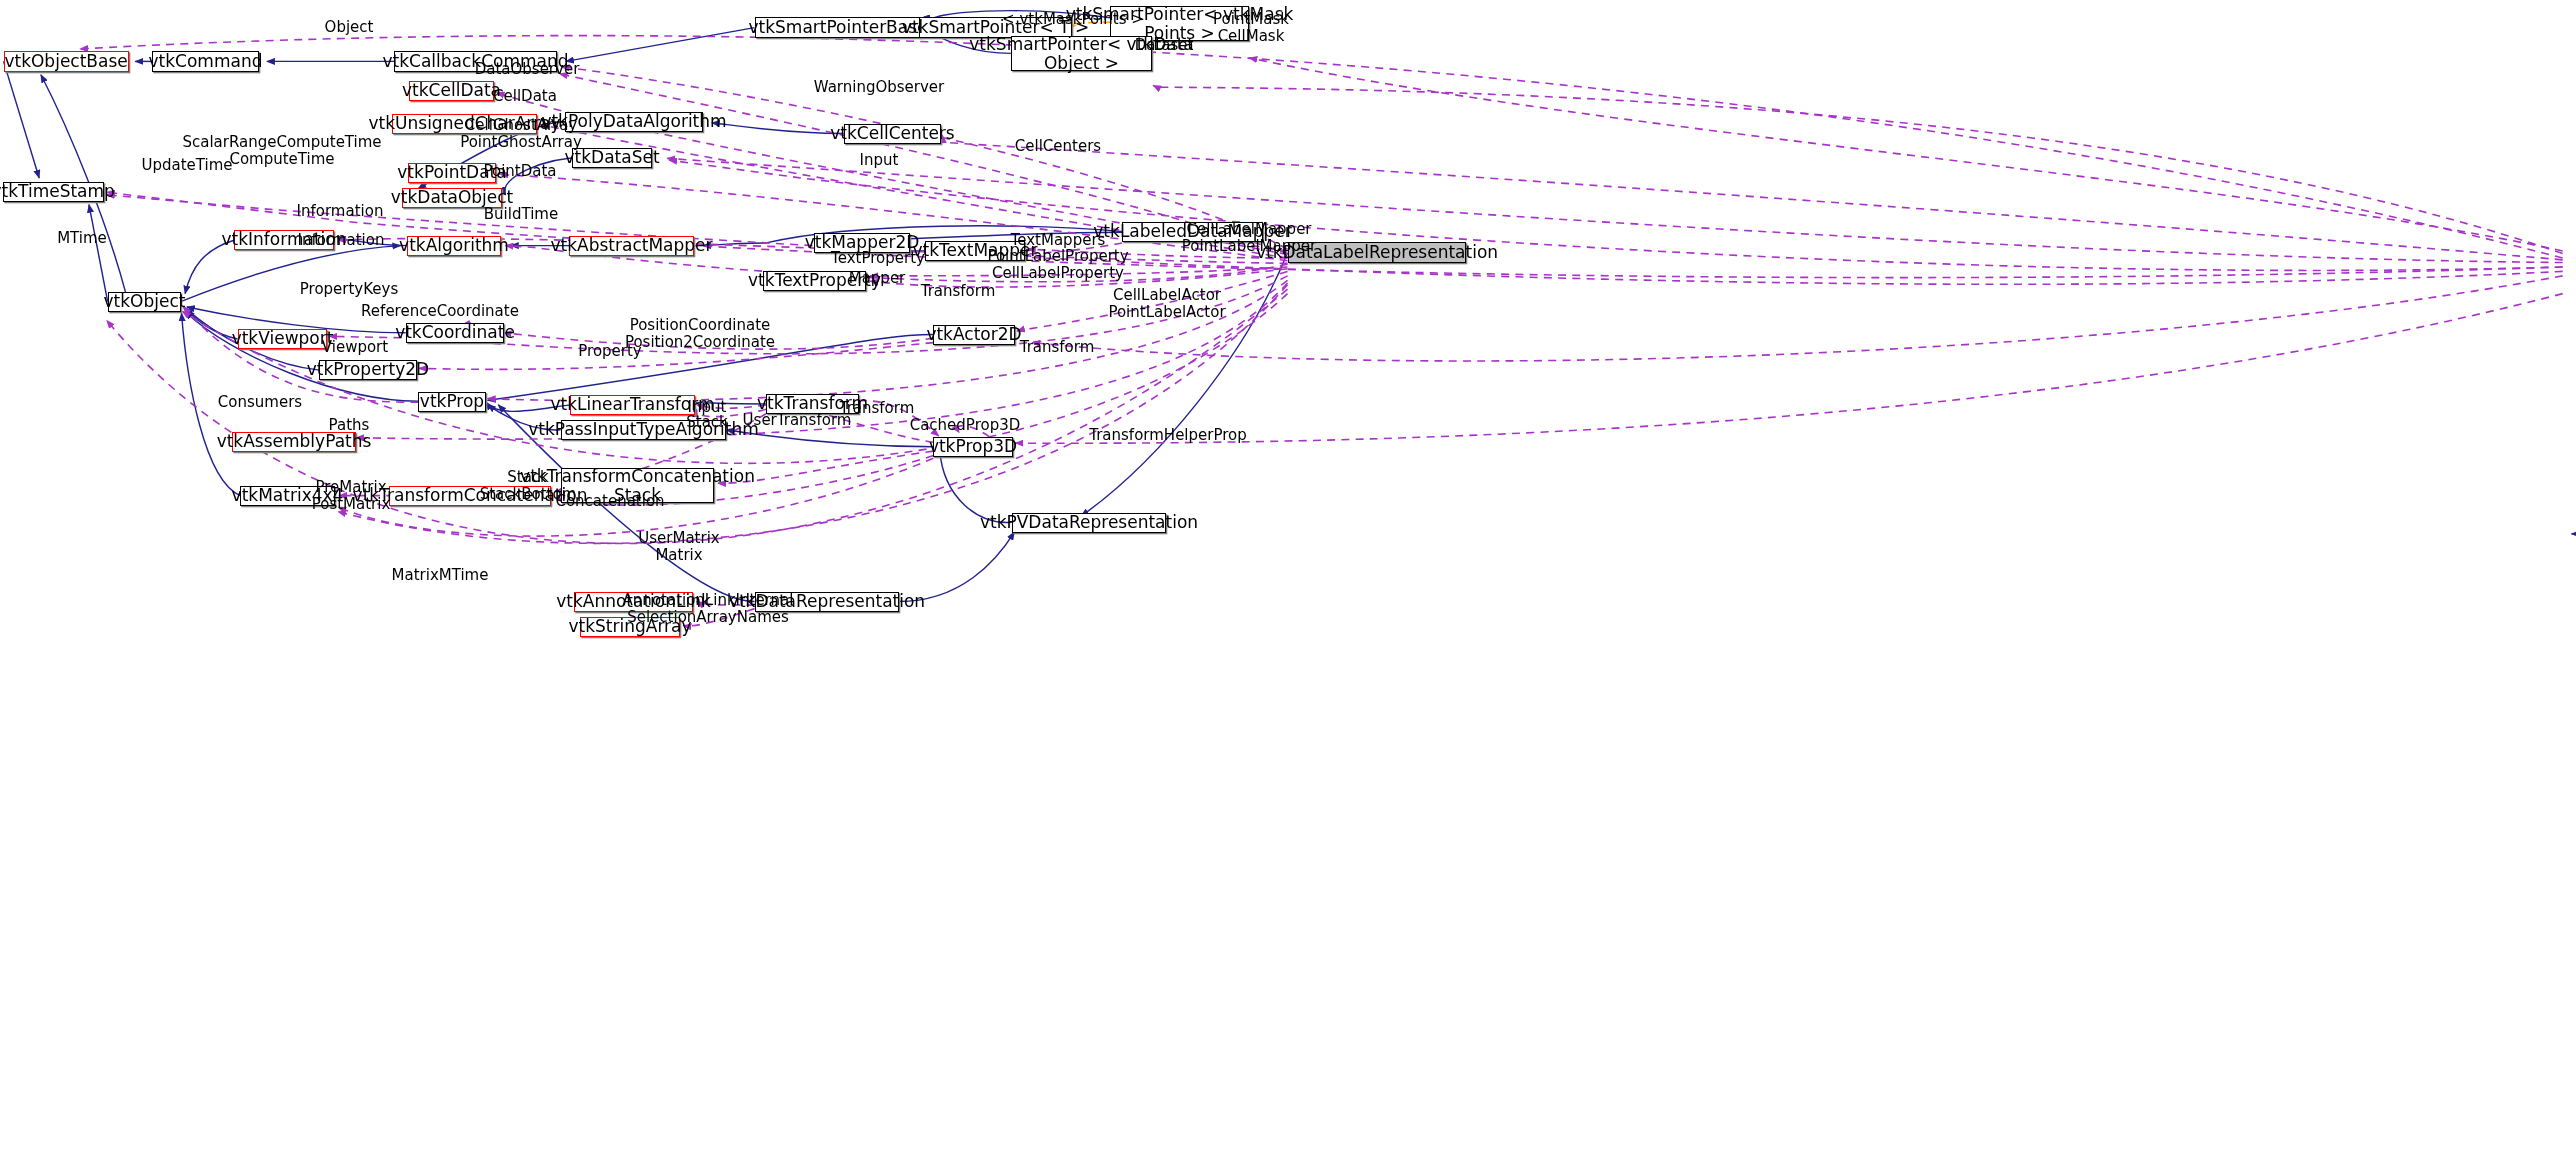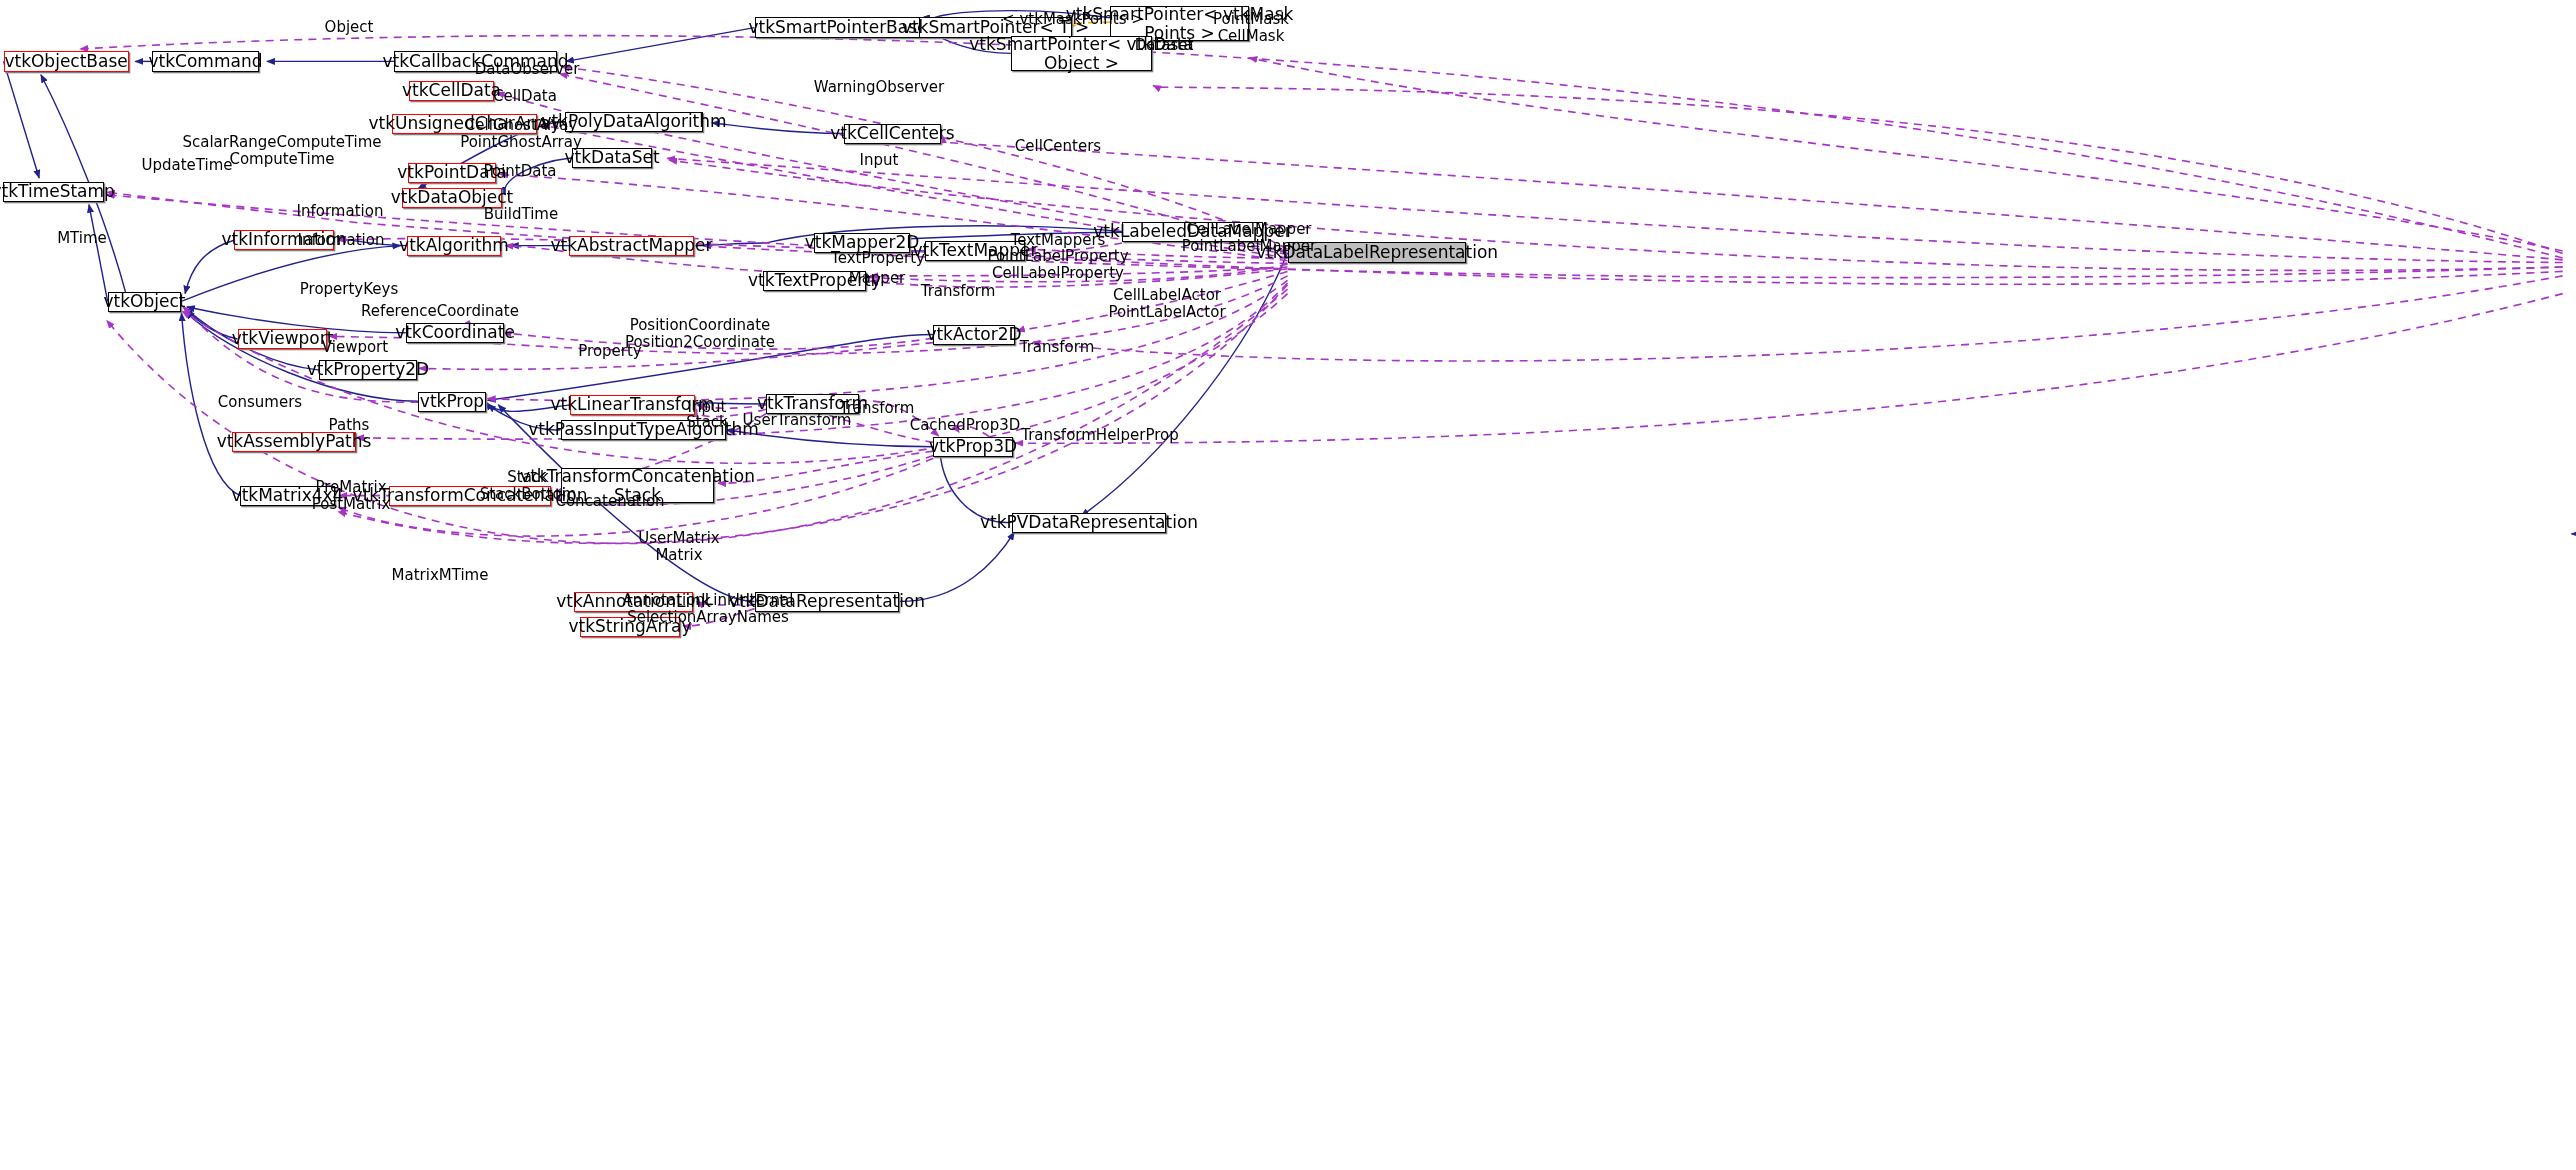--- a/index.html
+++ b/index.html
@@ -233,21 +233,21 @@
       <div class="elabel" style="left: 355px; top: 339px;">Viewport</div>
       <div class="elabel" style="left: 610px; top: 343px;">Property</div>
       <div class="elabel" style="left: 1057px; top: 339px;">Transform</div>
       <div class="elabel" style="left: 260px; top: 394px;">Consumers</div>
       <div class="elabel" style="left: 707px; top: 399px;">Input</div>
       <div class="elabel" style="left: 877px; top: 400px;">Transform</div>
       <div class="elabel" style="left: 349px; top: 417px;">Paths</div>
       <div class="elabel" style="left: 707px; top: 414px;">Stack</div>
       <div class="elabel" style="left: 797px; top: 412px;">UserTransform</div>
       <div class="elabel" style="left: 965px; top: 417px;">CachedProp3D</div>
-      <div class="elabel" style="left: 1100px; top: 427px;">TransformHelperProp</div>
+      <div class="elabel" style="left: 1168px; top: 427px;">TransformHelperProp</div>
       <div class="elabel" style="left: 528px; top: 469px;">Stack
 StackBottom</div>
       <div class="elabel" style="left: 351px; top: 479px;">PreMatrix
 PostMatrix</div>
       <div class="elabel" style="left: 610px; top: 493px;">Concatenation</div>
       <div class="elabel" style="left: 643px; top: 530px; margin-left: 36px;">UserMatrix
 Matrix</div>
       <div class="elabel" style="left: 440px; top: 567px;">MatrixMTime</div>
       <div class="elabel" style="left: 708px; top: 592px;">AnnotationLinkInternal
 SelectionArrayNames</div>

